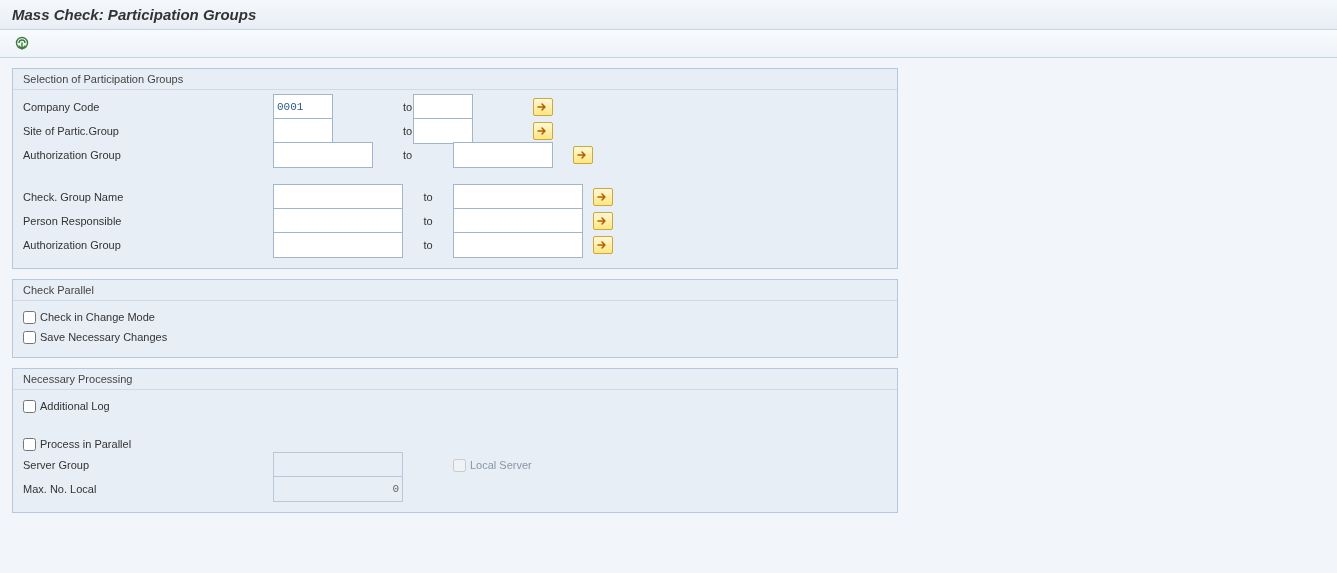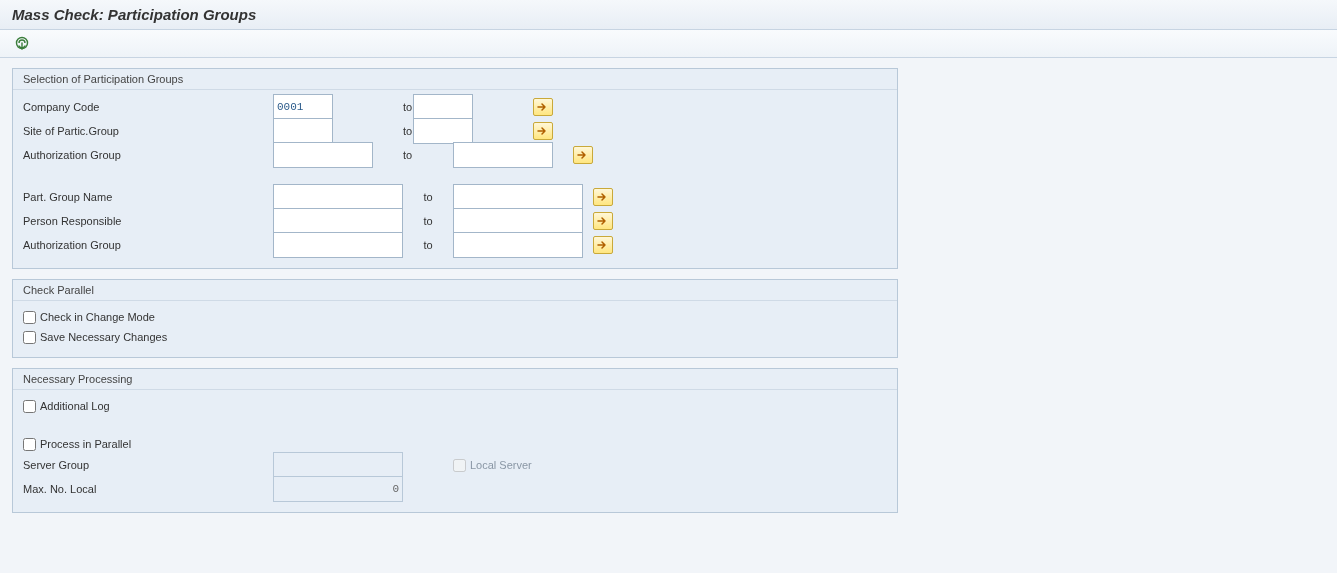--- a/index.html
+++ b/index.html
@@ -178,21 +178,21 @@
         <span class="range-btn arrow-icon" style="margin-left:20px;">
           <svg width="12" height="10" viewBox="0 0 12 10">
               <path d="M1 5 L8 5 M5 2 L8 5 L5 8" stroke="#b06000" stroke-width="1.5" fill="none" stroke-linecap="round" stroke-linejoin="round"></path>
             </svg>
         </span>
       </div>
 
       <div class="row-gap"></div>
 
       <div class="row">
-        <span class="lbl">Part. Group Name</span>
+        <span class="lbl">Check. Group Name</span>
         <input class="inp wide" value="" style="">
         <span class="to" style="width:50px;padding-left:0;text-align:center;">to</span>
         <input class="inp wide" value="" style="">
         <span class="range-btn arrow-icon" style="margin-left:10px;">
           <svg width="12" height="10" viewBox="0 0 12 10">
               <path d="M1 5 L8 5 M5 2 L8 5 L5 8" stroke="#b06000" stroke-width="1.5" fill="none" stroke-linecap="round" stroke-linejoin="round"></path>
             </svg>
         </span>
       </div>
 

